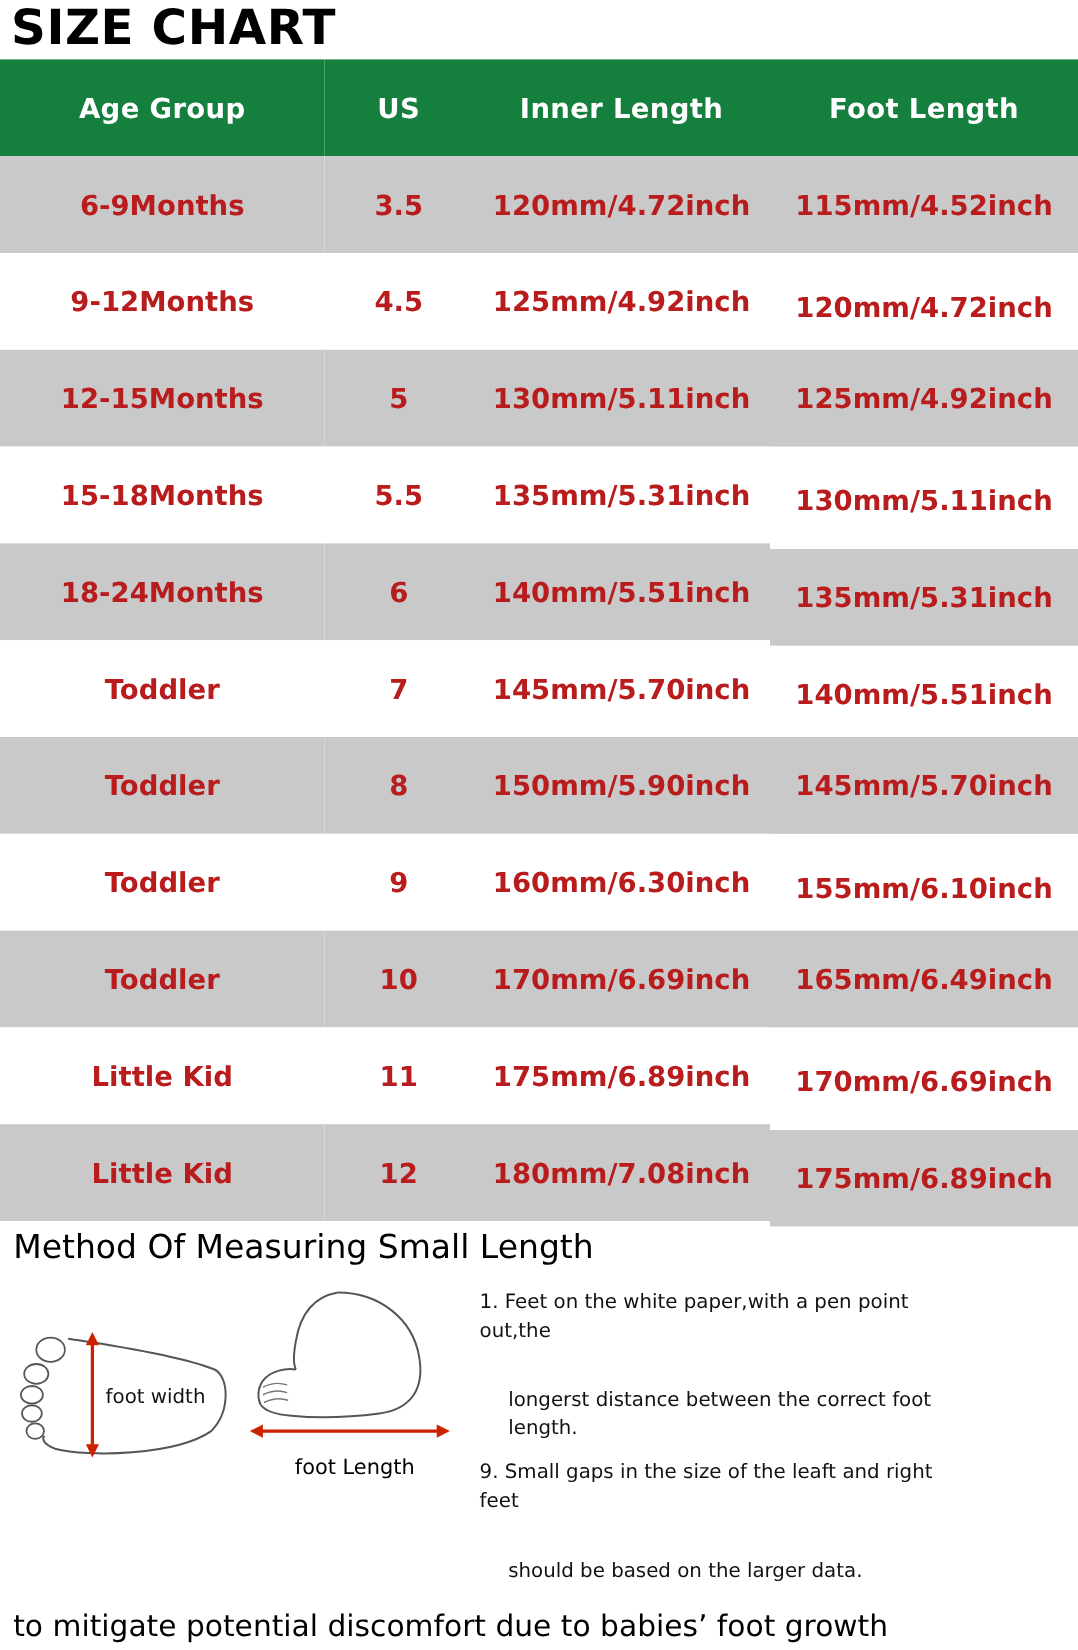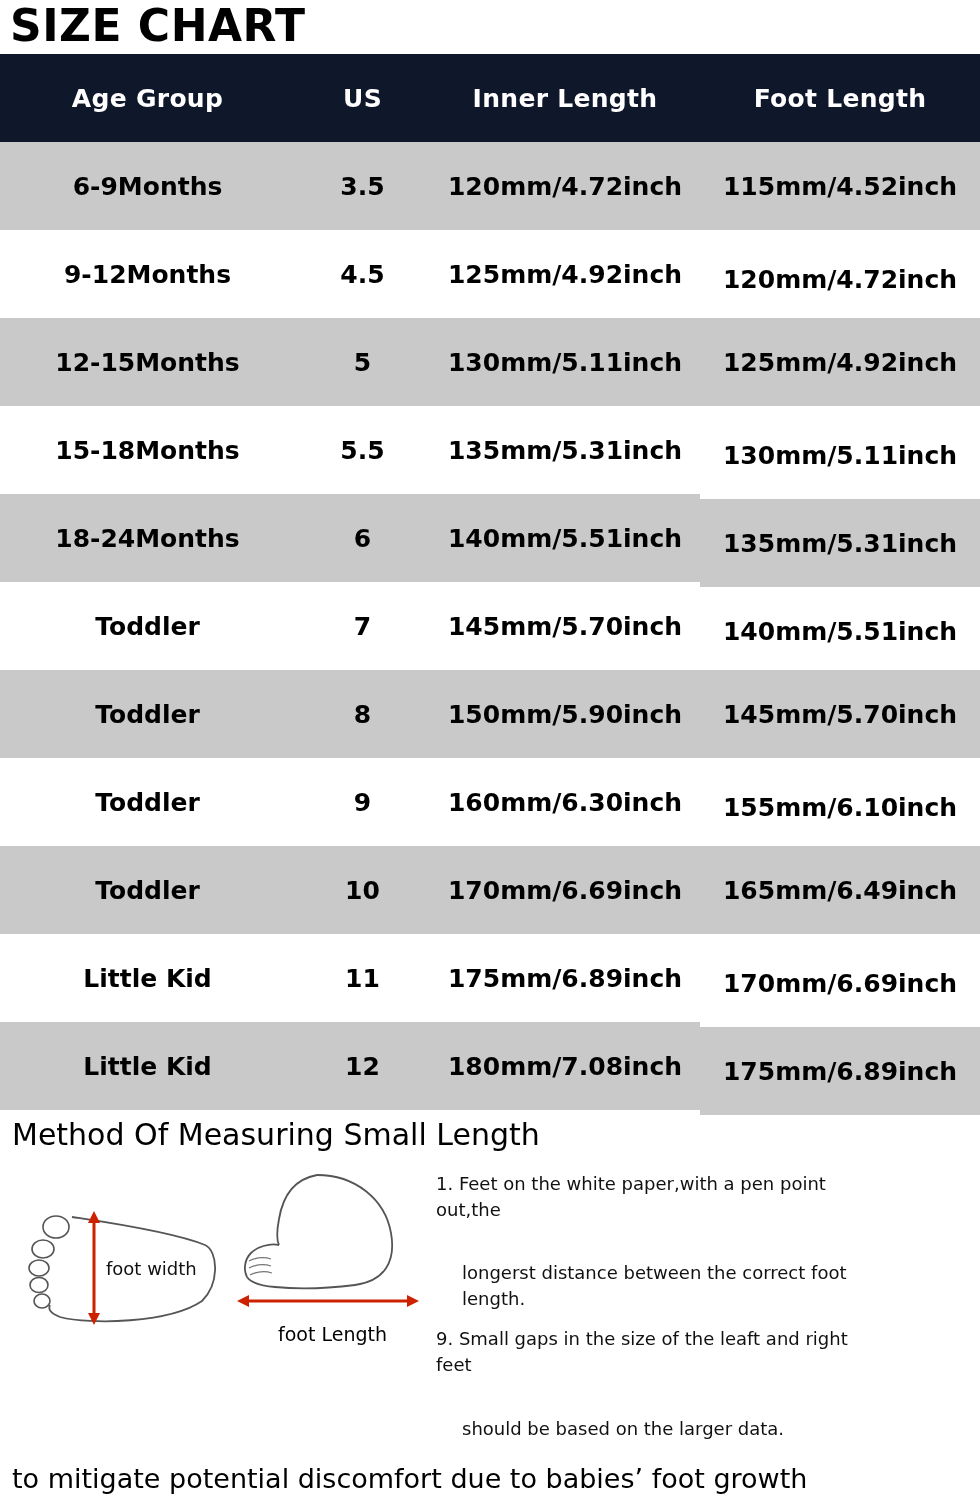--- a/index.html
+++ b/index.html
@@ -41,36 +41,36 @@
   table.size-table td {
     text-align: center;
     vertical-align: middle;
     font-size: 25px;
     font-weight: bold;
     padding: 0;
     height: 88px;
     font-family: "DejaVu Sans", sans-serif;
   }
   thead tr {
-    background: #0f172a;
+    background: #15803d;
   }
   thead th {
     color: #ffffff;
     font-size: 27px;
     height: 84px;
     letter-spacing: 0.3px;
   }
   tbody tr.shade {
     background: #c9c9c9;
   }
   tbody tr.plain {
     background: #ffffff;
   }
   tbody td {
-    color: #000000;
+    color: #b91c1c;
   }
   
   col.c-age { width: 295px; }
   col.c-us  { width: 135px; }
   col.c-inner { width: 270px; }
   col.c-foot { width: 280px; }
 
   
   td.nudge-down { position: relative; top: 5px; }
   td.big { font-size: 26px; }
@@ -87,21 +87,20 @@
     display: flex;
     align-items: flex-start;
     padding: 2px 8px 0 10px;
   }
   .diagram-wrap {
     width: 420px;
     display: flex;
     align-items: flex-end;
     gap: 10px;
     padding-top: 14px;
-    justify-content: flex-end;
   }
   .instr {
     flex: 1;
     padding-top: 16px;
     padding-left: 6px;
   }
   .instr p {
     margin: 0 0 14px 0;
     font-size: 18px;
     line-height: 1.45;

